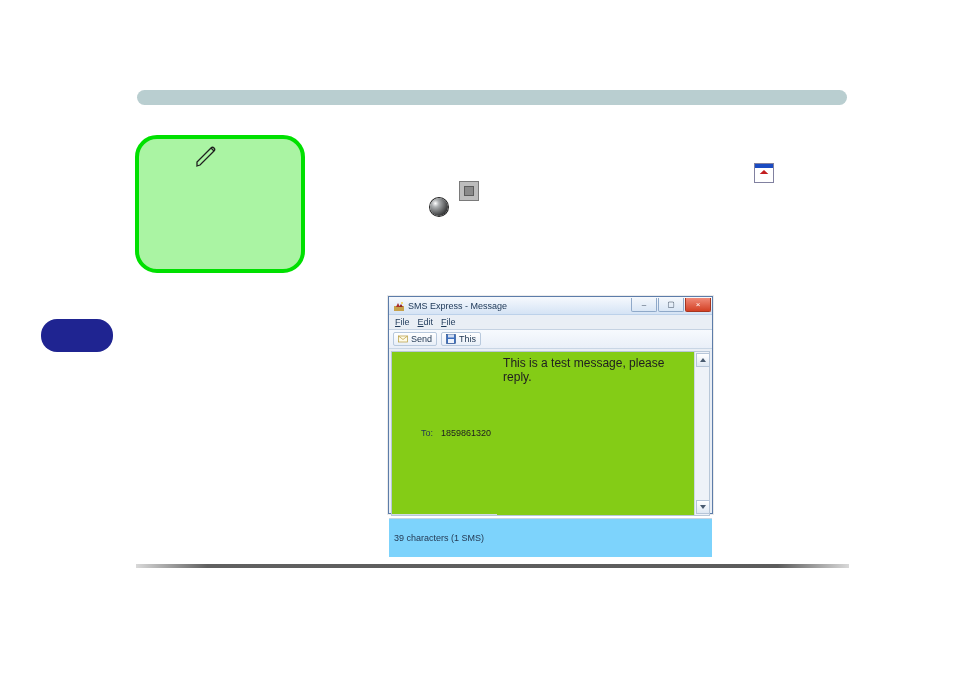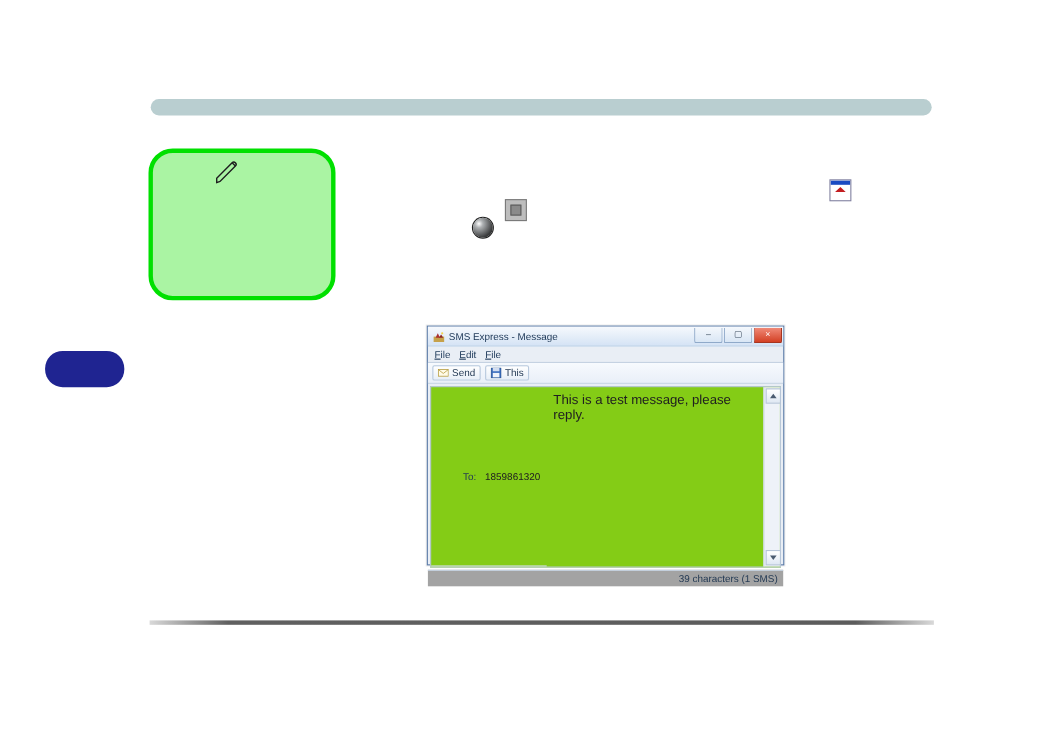--- a/index.html
+++ b/index.html
@@ -292,26 +292,25 @@
     border-right: 3px solid transparent;
     border-bottom: 4px solid #4a5b70;
   }
   .scrollbar .arrow.down .tri {
     border-left: 3px solid transparent;
     border-right: 3px solid transparent;
     border-top: 4px solid #4a5b70;
   }
 
   .win-status {
-    padding: 2px 5px;
+    padding: 14px 5px;
     font-size: 9px;
     color: #243a54;
-    background: #a3a3a3;
+    background: #7dd3fc;
     border-top: 1px solid #c7d4e3;
-    text-align: right;
   }
 
   svg { display: block; }
 </style>
 </head>
 <body>
 
 <div class="page">
 
   <div class="top-bar"></div>

